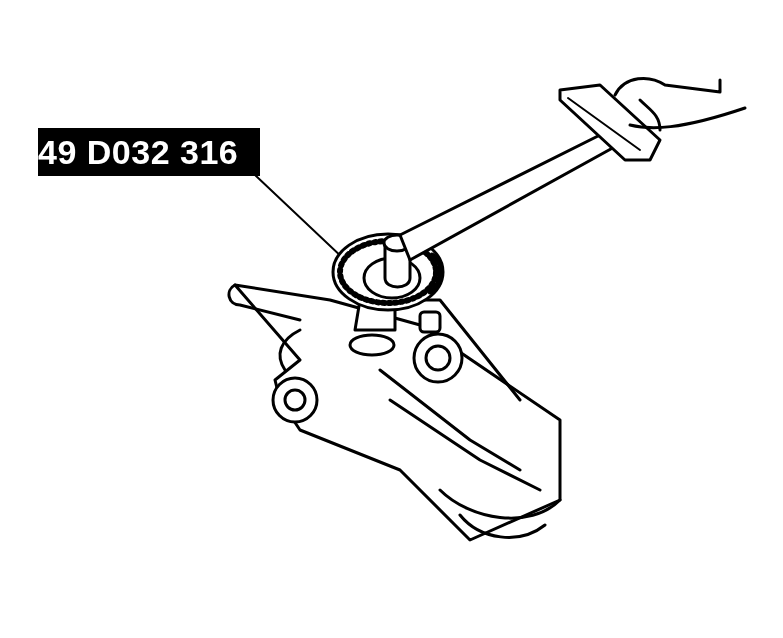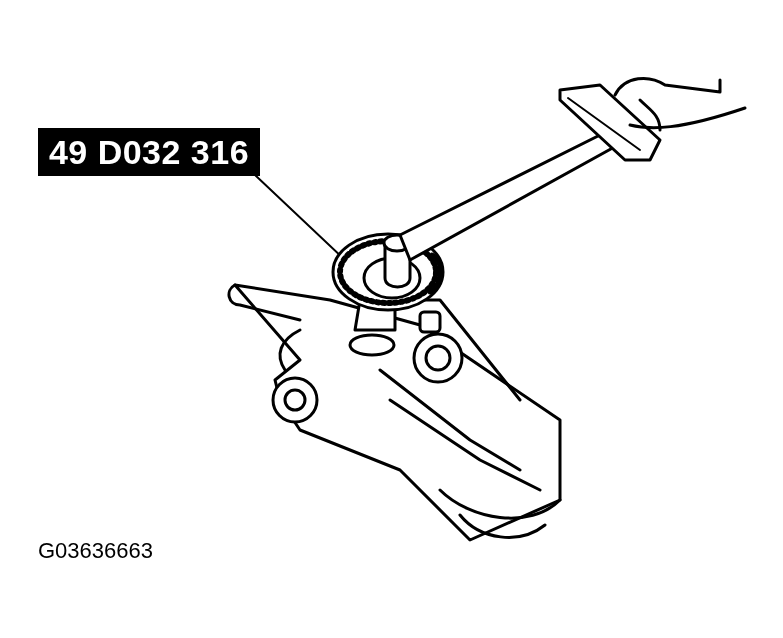--- a/index.html
+++ b/index.html
@@ -1,17 +1,17 @@
 <!DOCTYPE html>
 <html><head>
 <meta charset="utf-8">
 <style>
   html, body { margin:0; padding:0; background:#fff; }
   #canvas { position:relative; width:783px; height:638px; background:#fff; overflow:hidden; font-family:"Liberation Sans", sans-serif; }
-  #tool-label { position:absolute; left:38px; top:128px; width:222px; height:48px; background:#000; color:#fff; font-weight:bold; font-size:34px; line-height:48px; text-align:center; letter-spacing:0.5px; }
+  #tool-label { position:absolute; left:38px; top:128px; width:222px; height:48px; background:#000; color:#fff; font-weight:bold; font-size:34px; line-height:48px; letter-spacing:0.5px; }
   #figure-id { position:absolute; left:38px; top:538px; font-size:22px; color:#000; }
   svg { position:absolute; left:0; top:0; }
 </style>
 </head>
 <body>
 
 <div id="canvas">
   <svg width="783" height="638" viewBox="0 0 783 638" fill="none" stroke="#000" stroke-width="3" stroke-linejoin="round" stroke-linecap="round">
 
     <line x1="255" y1="175" x2="345" y2="260" stroke-width="2"></line>
@@ -53,14 +53,13 @@
     <g>
       <path d="M615 95 C625 75 650 75 665 85 L720 92 M630 125 C650 130 680 130 745 108 M720 92 L720 80" fill="none"></path>
       <path d="M640 100 C650 110 660 115 660 130"></path>
     </g>
 
     <path d="M440 490 C470 520 530 530 560 500"></path>
     <path d="M460 515 C480 540 520 545 545 525"></path>
   </svg>
 
   <div id="tool-label">49 D032 316</div>
-  <div id="figure-id">G03636663</div>
 </div>
 
 </body></html>

